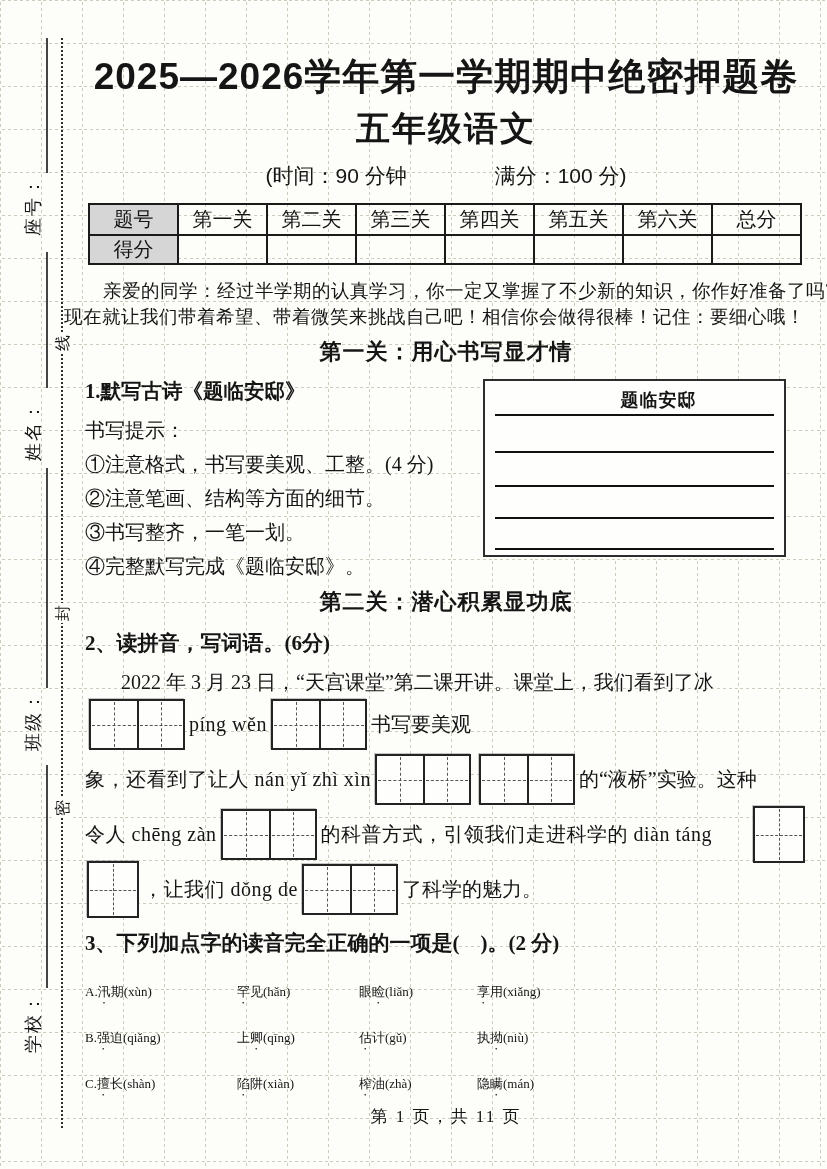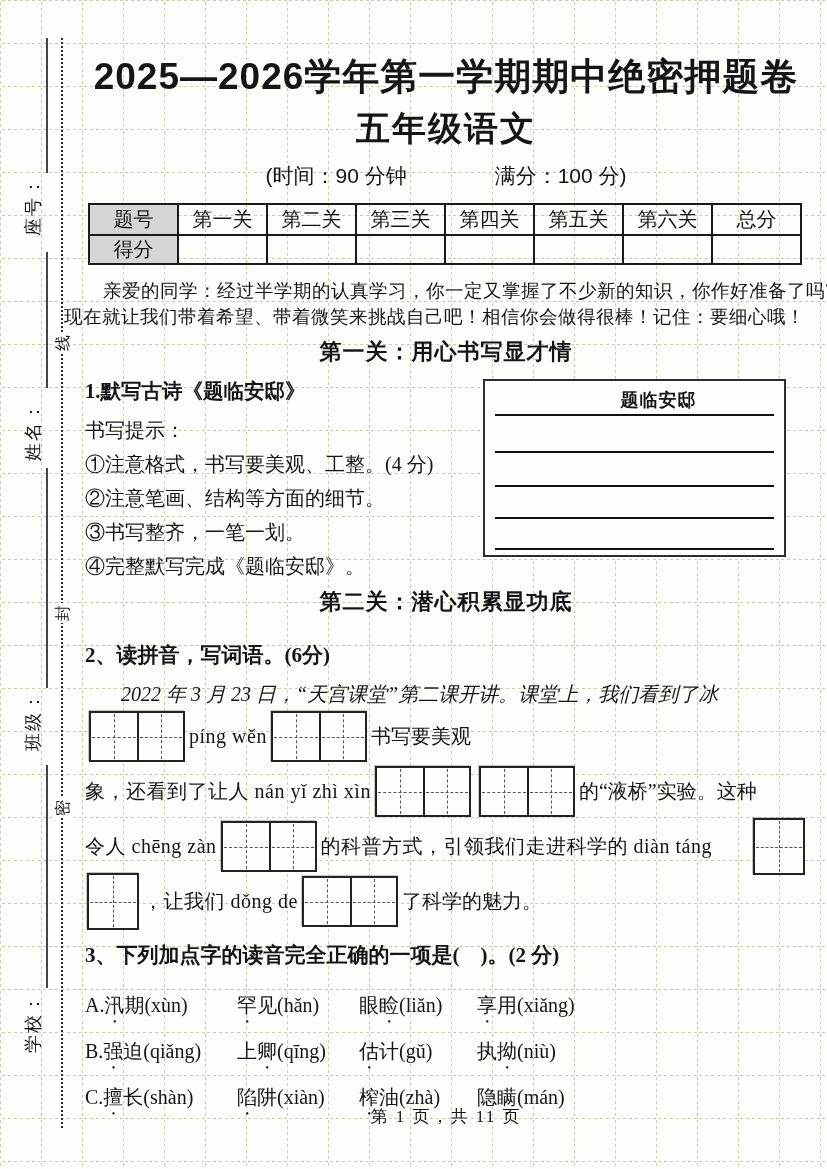--- a/index.html
+++ b/index.html
@@ -55,38 +55,38 @@
   .q1-title { font-weight:bold; font-size:20.5px; margin-bottom:8px; }
   .q1-left p.tip { line-height:34px; white-space:nowrap; }
   .poem-box { position:relative; width:303px; height:178px; border:2px solid #2d2d2d;
     background:#fefefc; margin-top:2px; }
   .poem-box-title { text-align:center; font-size:18px; font-weight:bold; margin-top:7px;
     letter-spacing:1px;padding-left:48px; }
   .answer-line { position:absolute; left:10px; right:10px; height:0;
     border-top:2px solid #111; }
 
   
-  .q-title { margin-top:24px; font-size:21px; font-weight:bold; }
+  .q-title { margin-top:12px; font-size:21px; font-weight:bold; }
   .q2-para { font-size:20px; }
   .q2-line { display:flex; align-items:center; white-space:nowrap; }
   .q2-line.first { height:30px; margin-top:10px; }
   .q2-line.tall { height:55px; }
   .pin { letter-spacing:0.5px; }
   .tian { display:flex; border:2px solid #232323; background:#fefefc; margin:0 4px;
     box-shadow:-1px -1px 0 rgba(130,130,130,.45); }
   .tian .cell { position:relative; width:46px; height:47px; }
   .tian .cell + .cell { border-left:2px solid #232323; }
   .tian.single .cell { width:48px; height:53px; }
   .tian .cell::before { content:""; position:absolute; left:50%; top:1px; bottom:1px;
     border-left:1px dashed #555; }
   .tian .cell::after { content:""; position:absolute; top:50%; left:1px; right:1px;
     border-top:1px dashed #555; }
 
   
-  .q3-rows { margin-top:23px; font-size:20px; }
+  .q3-rows { margin-top:23px; font-size:13px; }
   .option-row { display:grid; grid-template-columns:152px 122px 118px auto;
     margin-top:16px; height:30px; align-items:center; white-space:nowrap; }
   .em { -webkit-text-emphasis:filled dot; -webkit-text-emphasis-position:under left;
         text-emphasis:filled dot; text-emphasis-position:under left; }
 
   .page-footer { position:absolute; left:85px; width:722px; top:1105px;
     text-align:center; font-size:17px; letter-spacing:2px; }
 </style>
 </head>
 <body>
@@ -171,21 +171,21 @@
         <div class="answer-line" style="top:104px;"></div>
         <div class="answer-line" style="top:136px;"></div>
         <div class="answer-line" style="top:167px;"></div>
       </div>
     </div>
 
     <div class="section-heading" style="margin-top:4px;">第二关：潜心积累显功底</div>
 
     <div class="q-title">2、读拼音，写词语。(6分)</div>
     <div class="q2-para">
-      <div class="q2-line first" style="padding-left:36px;font-style:italic;">2022 年 3 月 23 日，“天宫课堂”第二课开讲。课堂上，我们看到了冰</div>
+      <div class="q2-line first" style="padding-left:36px;">2022 年 3 月 23 日，“天宫课堂”第二课开讲。课堂上，我们看到了冰</div>
       <div class="q2-line tall">
         <span class="tian">
             <span class="cell"></span>
             <span class="cell"></span>
           </span>
         <span class="pin">píng wěn</span>
         <span class="tian">
             <span class="cell"></span>
             <span class="cell"></span>
           </span>

